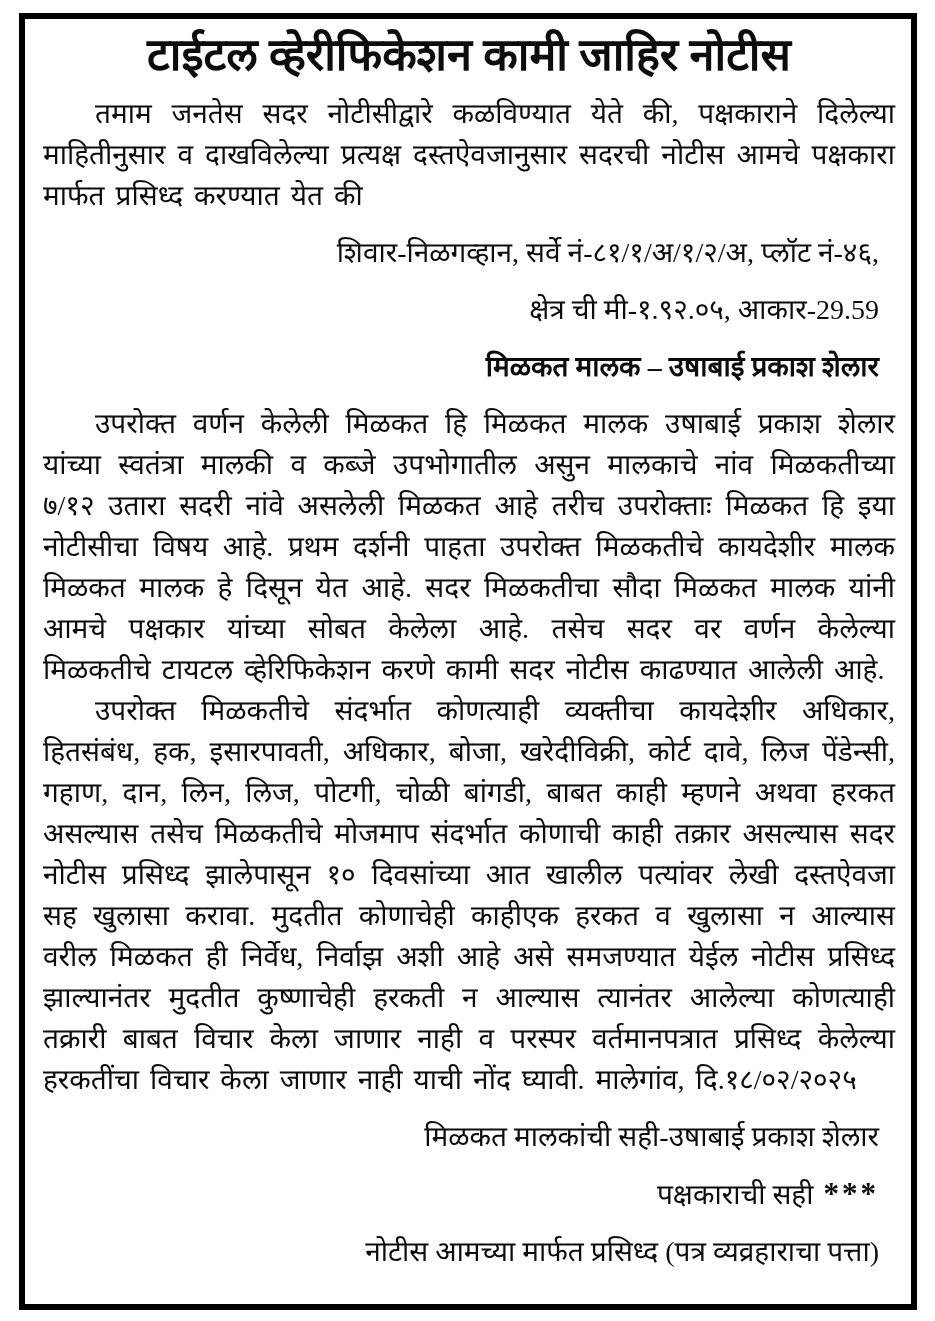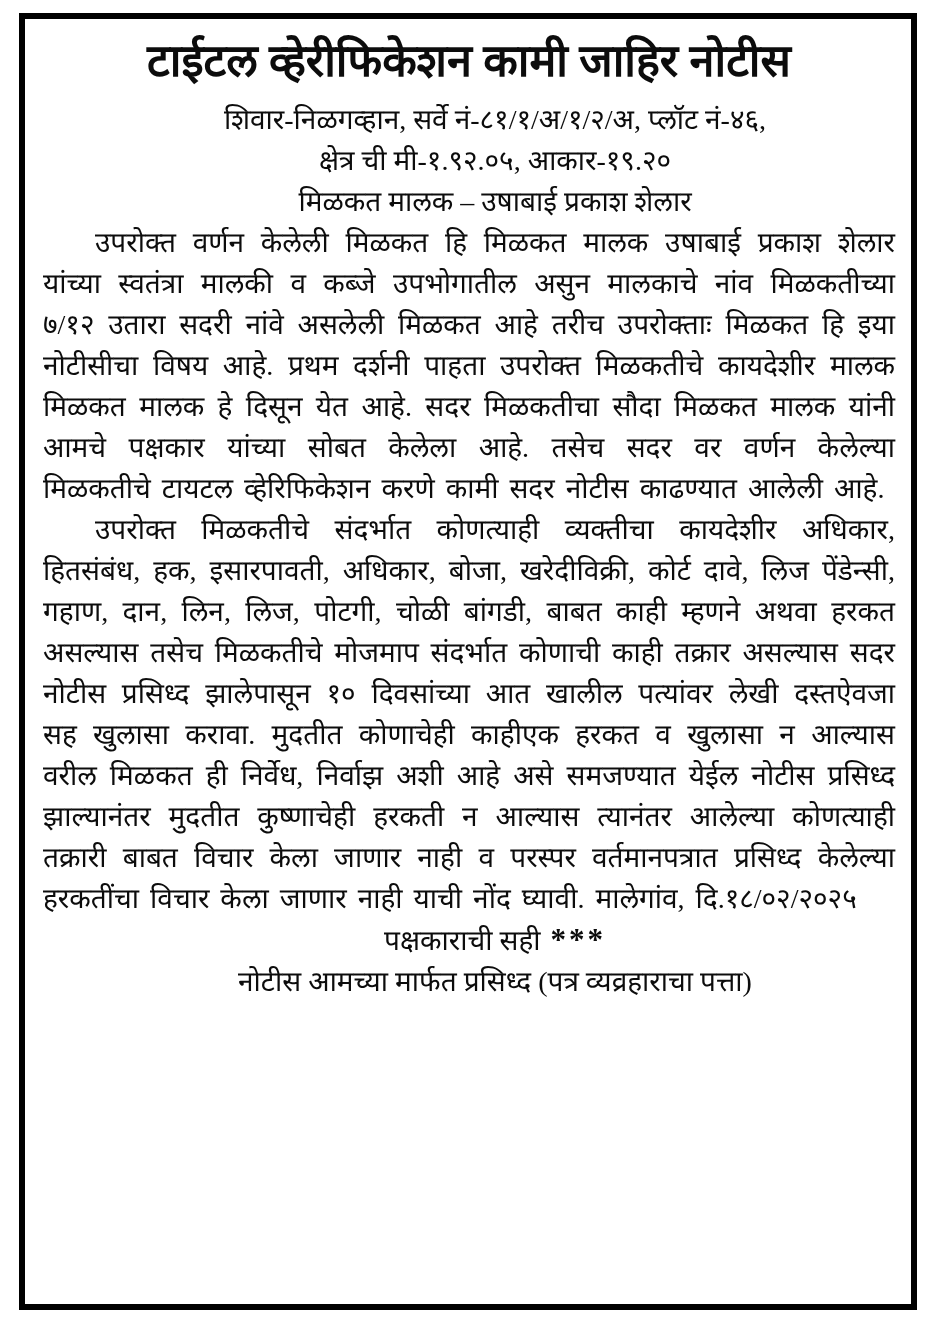--- a/index.html
+++ b/index.html
@@ -21,74 +21,76 @@
     left: 19px;
     top: 13px;
     width: 898px;
     height: 1297px;
     border: 6px solid #000000;
     box-sizing: border-box;
     padding: 4px 16px 8px 18px;
     overflow: hidden;
   }
   .title {
-    margin: 10px 0 10px 0;
+    margin: 4px 0 10px 0;
     text-align: center;
     font-weight: bold;
     font-size: 45px;
     line-height: 1.25;
     letter-spacing: 0px;
   }
   .para {
     margin: 0;
     font-size: 28px;
     line-height: 41px;
     text-align: justify;
     text-indent: 52px;
     word-spacing: 4px;
   }
   .line {
-    margin: 0;
+    margin: 16px;
     font-size: 28px;
     line-height: 41px;
     padding-left: 52px;
-    text-align: center;
+    text-align: right;
   }
   .bold {
-    font-weight: normal;
+    font-weight: bold;
   }
   .sig-mark {
     font-weight: bold;
     font-size: 31px;
     letter-spacing: 3px;
     padding-left: 10px;
   }
 </style>
 </head>
 <body>
 
 <div class="page">
   <div class="frame">
 
     <h1 class="title">टाईटल व्हेरीफिकेशन कामी जाहिर नोटीस</h1>
 
+    <p class="para">तमाम जनतेस सदर नोटीसीद्वारे कळविण्यात येते की, पक्षकाराने दिलेल्या माहितीनुसार व दाखविलेल्या प्रत्यक्ष दस्तऐवजानुसार सदरची नोटीस आमचे पक्षकारा मार्फत प्रसिध्द करण्यात येत की</p>
 
 
     <p class="line">शिवार-निळगव्हान, सर्वे नं-८१/१/अ/१/२/अ, प्लॉट नं-४६,</p>
 
-    <p class="line">क्षेत्र ची मी-१.९२.०५, आकार-१९.२०</p>
+    <p class="line">क्षेत्र ची मी-१.९२.०५, आकार-29.59</p>
 
     <p class="line bold">मिळकत मालक – उषाबाई प्रकाश शेलार</p>
 
 
     <p class="para">उपरोक्त वर्णन केलेली मिळकत हि मिळकत मालक उषाबाई प्रकाश शेलार यांच्या स्वतंत्रा मालकी व कब्जे उपभोगातील असुन मालकाचे नांव मिळकतीच्या ७/१२ उतारा सदरी नांवे असलेली मिळकत आहे तरीच उपरोक्ताः मिळकत हि इया नोटीसीचा विषय आहे. प्रथम दर्शनी पाहता उपरोक्त मिळकतीचे कायदेशीर मालक मिळकत मालक हे दिसून येत आहे. सदर मिळकतीचा सौदा मिळकत मालक यांनी आमचे पक्षकार यांच्या सोबत केलेला आहे. तसेच सदर वर वर्णन केलेल्या मिळकतीचे टायटल व्हेरिफिकेशन करणे कामी सदर नोटीस काढण्यात आलेली आहे.</p>
 
 
     <p class="para">उपरोक्त मिळकतीचे संदर्भात कोणत्याही व्यक्तीचा कायदेशीर अधिकार, हितसंबंध, हक, इसारपावती, अधिकार, बोजा, खरेदीविक्री, कोर्ट दावे, लिज पेंडेन्सी, गहाण, दान, लिन, लिज, पोटगी, चोळी बांगडी, बाबत काही म्हणने अथवा हरकत असल्यास तसेच मिळकतीचे मोजमाप संदर्भात कोणाची काही तक्रार असल्यास सदर नोटीस प्रसिध्द झालेपासून १० दिवसांच्या आत खालील पत्यांवर लेखी दस्तऐवजा सह खुलासा करावा. मुदतीत कोणाचेही काहीएक हरकत व खुलासा न आल्यास वरील मिळकत ही निर्वेध, निर्वाझ अशी आहे असे समजण्यात येईल नोटीस प्रसिध्द झाल्यानंतर मुदतीत कुष्णाचेही हरकती न आल्यास त्यानंतर आलेल्या कोणत्याही तक्रारी बाबत विचार केला जाणार नाही व परस्पर वर्तमानपत्रात प्रसिध्द केलेल्या हरकतींचा विचार केला जाणार नाही याची नोंद घ्यावी. मालेगांव, दि.१८/०२/२०२५</p>
 
+    <p class="line">मिळकत मालकांची सही-उषाबाई प्रकाश शेलार</p>
 
     <p class="line">
       <span>पक्षकाराची सही</span><span class="sig-mark">***</span>
     </p>
 
     <p class="line">नोटीस आमच्या मार्फत प्रसिध्द (पत्र व्यव्रहाराचा पत्ता)</p>
 
   </div>
 </div>
 

